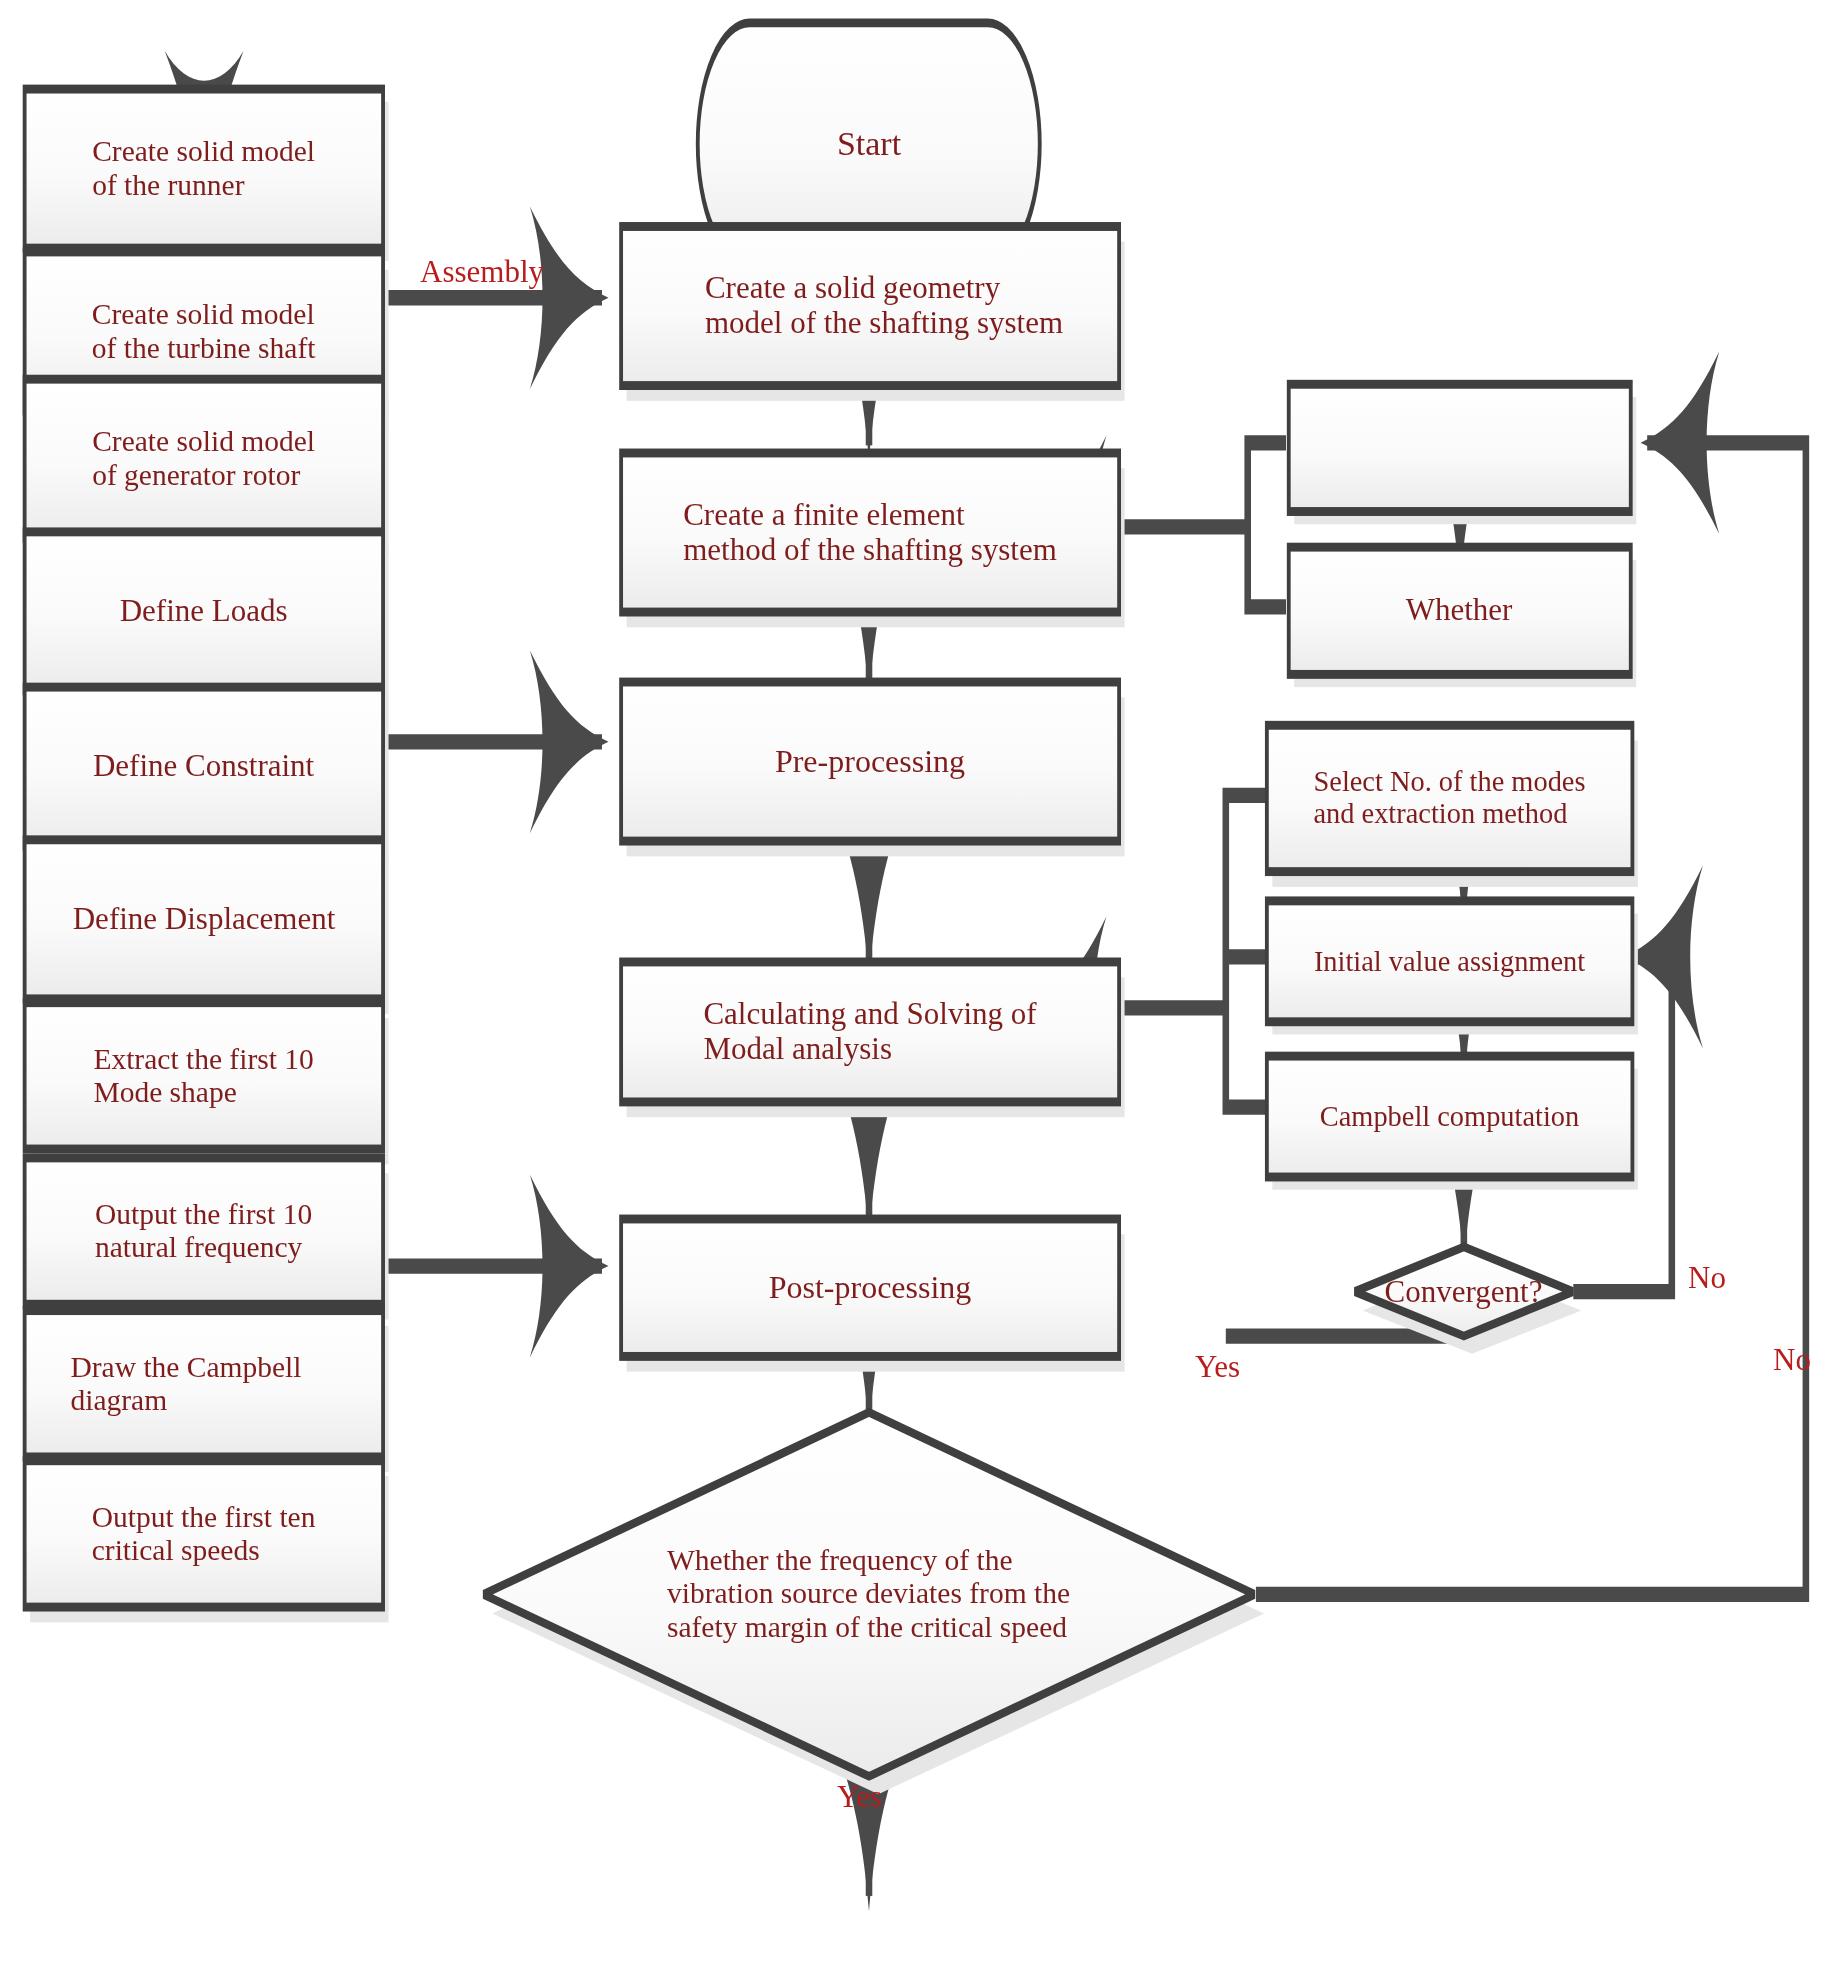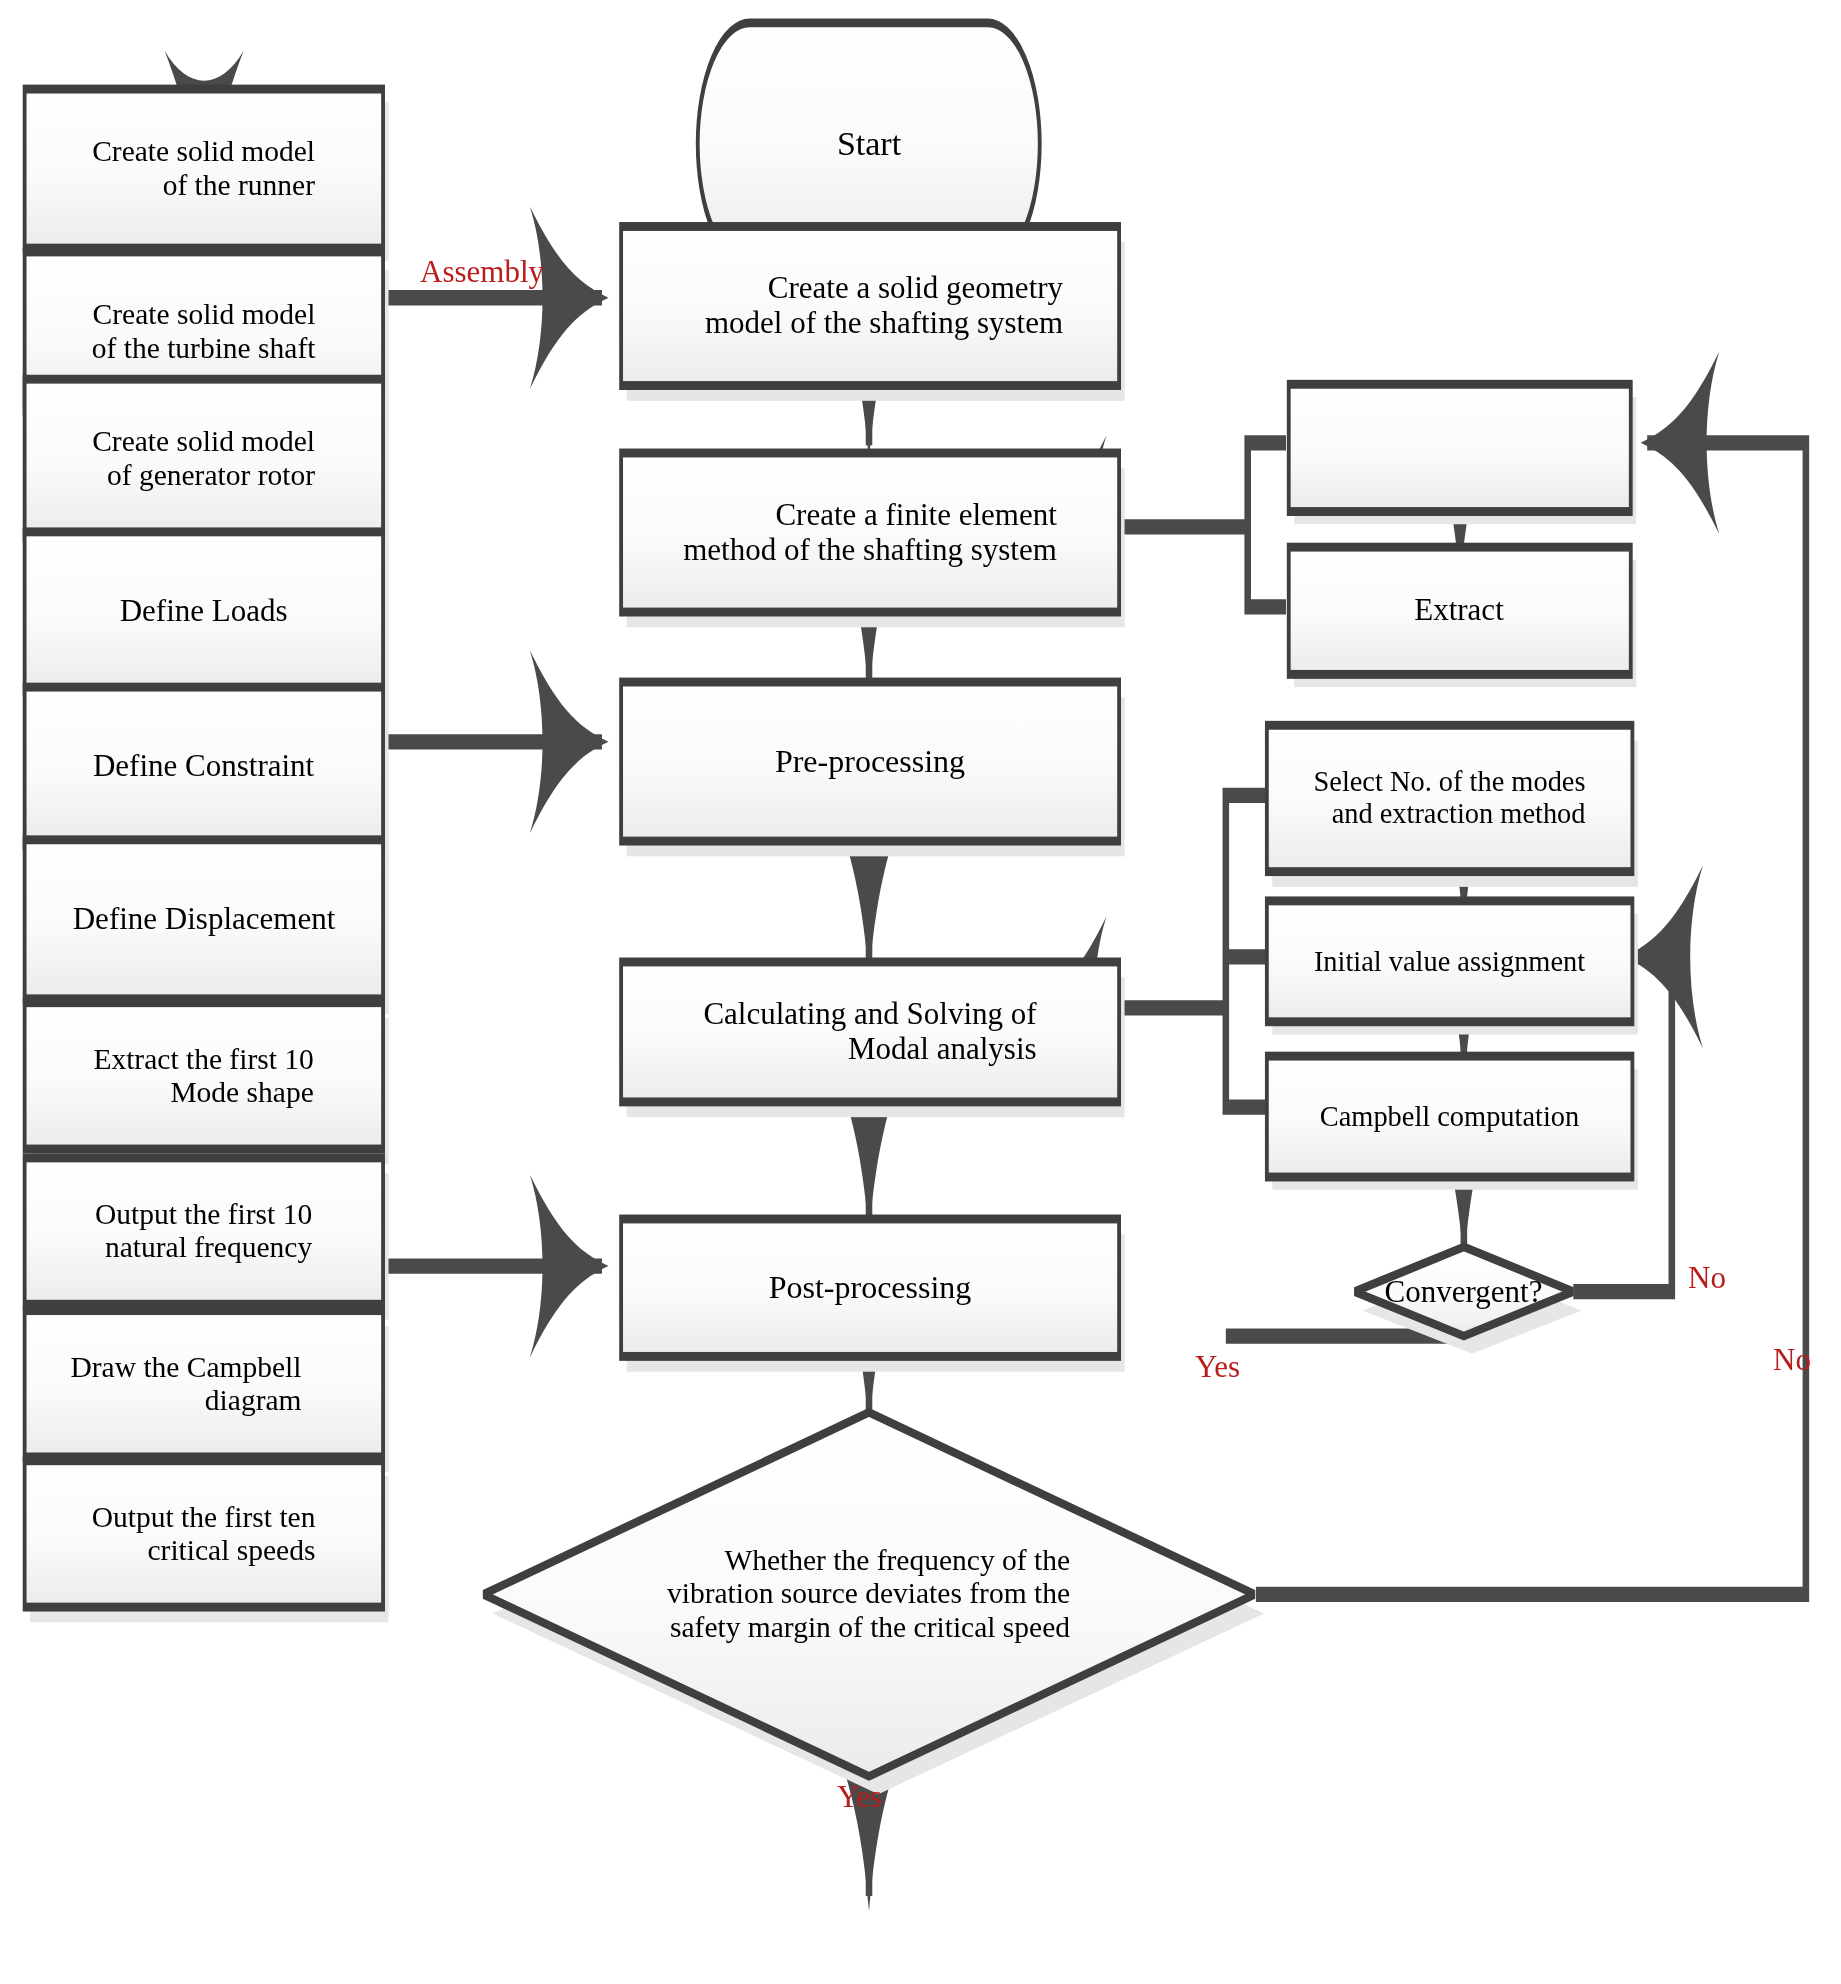--- a/index.html
+++ b/index.html
@@ -3,22 +3,22 @@
 <meta charset="utf-8">
 <style>
   html,body{margin:0;padding:0;background:#ffffff;}
   body{width:1842px;height:1985px;position:relative;overflow:hidden;
        font-family:"Liberation Serif","DejaVu Serif",serif;}
   #stage{position:absolute;left:0;top:0;width:1842px;height:1985px;}
   svg.layer{position:absolute;left:0;top:0;width:1842px;height:1985px;}
   .nodetext{
     position:absolute;
     display:flex;align-items:center;justify-content:center;
-    text-align:right;
-    color:#000000;
+    text-align:left;
+    color:#7f1d1d;
     font-family:"Liberation Serif","DejaVu Serif",serif;
     line-height:1.12;
     pointer-events:none;
     white-space:pre-line;
   }
   .edgelabel{
     position:absolute;
     color:#b91c1c;
     font-family:"Liberation Serif","DejaVu Serif",serif;
     white-space:nowrap;
@@ -179,21 +179,21 @@
   <div class="nodetext" style="left: 24.6px; top: 379px; width: 358px; height: 159px; font-size: 29.5px;">Create solid model
 of generator rotor</div>
 
   <div class="nodetext" style="left: 635px; top: 226px; width: 498px; height: 159px; font-size: 31px;">Create a solid geometry
 model of the shafting system</div>
 
   <div class="nodetext" style="left: 621px; top: 453px; width: 498px; height: 159px; font-size: 31px;">Create a finite element
 method of the shafting system</div>
 
 
-  <div class="nodetext" style="left: 1288px; top: 547px; width: 342px; height: 127px; font-size: 31px;">Extract</div>
+  <div class="nodetext" style="left: 1288px; top: 547px; width: 342px; height: 127px; font-size: 31px;">Whether</div>
 
   <div class="nodetext" style="left: 24.6px; top: 532px; width: 358px; height: 159px; font-size: 31px;">Define Loads</div>
 
   <div class="nodetext" style="left: 24.6px; top: 687px; width: 358px; height: 159px; font-size: 31px;">Define Constraint</div>
 
   <div class="nodetext" style="left: 22px; top: 840px; width: 364px; height: 159px; font-size: 31px;">Define Displacement</div>
 
   <div class="nodetext" style="left: 621px; top: 682px; width: 498px; height: 159px; font-size: 32px;">Pre-processing</div>
 
   <div class="nodetext" style="left: 1267px; top: 725px; width: 365px; height: 146px; font-size: 28.4px;">Select No. of  the modes

